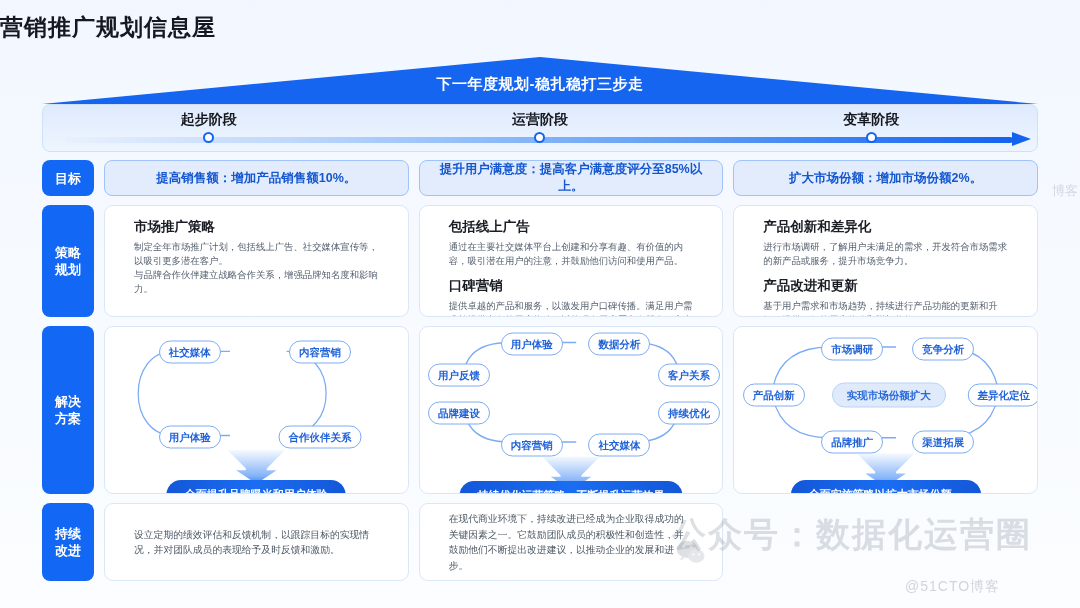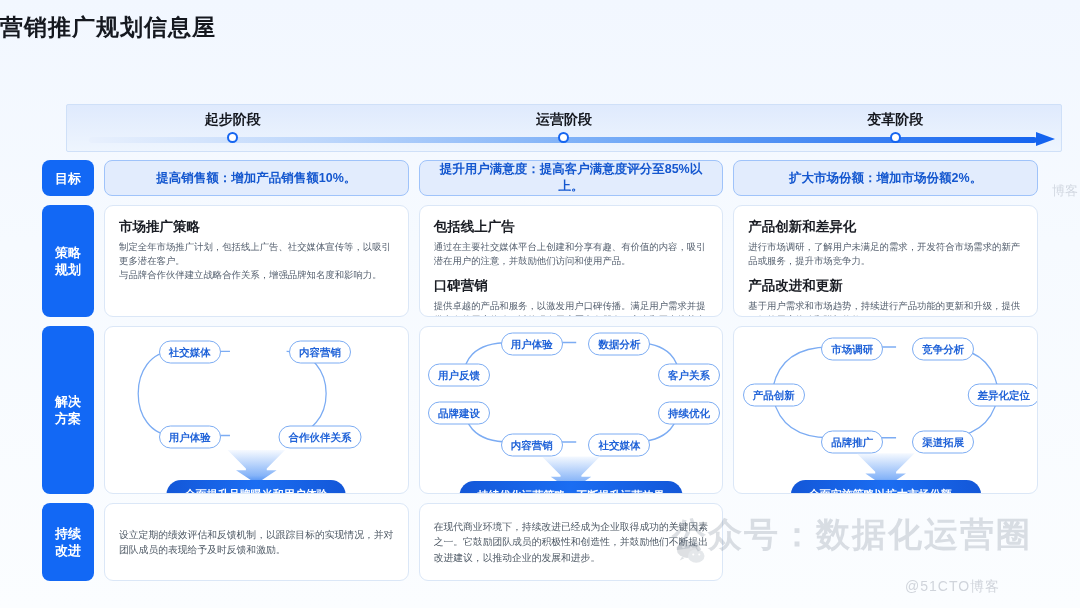--- a/index.html
+++ b/index.html
@@ -37,22 +37,21 @@
     text-align: center;
     font-size: 15px; font-weight: bold; color: #ffffff;
     letter-spacing: .5px;
   }
 
   
   .phasebar {
     position: absolute; left: 42px; top: 104px; width: 996px; height: 48px;
     background: linear-gradient(180deg,#dfeafd 0%, #eef5fe 100%);
     border: 1px solid #cfe0f8;
-    border-radius: 2px;
-    margin-left: 24px;
+    border-radius: 8px;
   }
   .phase-labels {
     position: absolute; left: 0; top: 6px; width: 100%;
     display: flex;
   }
   .phase-labels > div {
     flex: 1; text-align: center;
     font-size: 14px; font-weight: bold; color: #15181f;
   }
   .arrow-track {
@@ -103,21 +102,21 @@
     display: flex; align-items: center; justify-content: center;
     font-size: 12.5px; font-weight: bold; color: #1457cf;
     text-align: center; padding: 0 12px;
   }
 
   
   .card {
     background: #ffffff;
     border: 1px solid #dbe7f7;
     border-radius: 9px;
-    padding: 12px 14px;
+    padding: 12px 29px;
     overflow: hidden;
   }
   .card h3 {
     font-size: 13.5px; font-weight: bold; color: #1a1d24;
     margin-bottom: 4px;
   }
   .card h3:not(:first-child) { margin-top: 9px; }
   .card p {
     font-size: 9.4px; line-height: 14px; color: #55606f;
   }
@@ -188,20 +187,24 @@
     pointer-events: none;
   }
 </style>
 </head>
 <body>
 
 <div id="page">
 
   <div class="title">营销推广规划信息屋</div>
 
+  <div class="roof-wrap">
+    <div class="roof"></div>
+    <div class="roof-label">下一年度规划-稳扎稳打三步走</div>
+  </div>
 
   <div class="phasebar">
     <div class="phase-labels">
       <div>起步阶段</div>
       <div>运营阶段</div>
       <div>变革阶段</div>
     </div>
     <div class="arrow-track">
       <div class="arrow-body"></div>
       <div class="arrow-head"></div>
@@ -304,20 +307,21 @@
           <path d="M140 18 H166" stroke="#7cacf3" stroke-width="1.3" fill="none"></path>
           <path d="M140 100 H166" stroke="#7cacf3" stroke-width="1.3" fill="none"></path>
           <path d="M98 18 C56 18, 44 38, 40 54" stroke="#7cacf3" stroke-width="1.3" fill="none"></path>
           <path d="M98 100 C56 100, 44 80, 40 64" stroke="#7cacf3" stroke-width="1.3" fill="none"></path>
           <path d="M212 18 C254 18, 266 38, 270 54" stroke="#7cacf3" stroke-width="1.3" fill="none"></path>
           <path d="M212 100 C254 100, 266 80, 270 64" stroke="#7cacf3" stroke-width="1.3" fill="none"></path>
         </svg>
         <div class="node" style="left:39%; top:13%">市场调研</div>
         <div class="node" style="left:69%; top:13%">竞争分析</div>
         <div class="node" style="left:13%; top:41%">产品创新</div>
+        <div class="node center" style="left:51%; top:41%">实现市场份额扩大</div>
         <div class="node" style="left:89%; top:41%">差异化定位</div>
         <div class="node" style="left:39%; top:69%">品牌推广</div>
         <div class="node" style="left:69%; top:69%">渠道拓展</div>
         <div class="funnel" style="top:76%"></div>
         <div class="banner" style="top:92%">全面实施策略以扩大市场份额。</div>
       </div>
     </div>
 
     <div class="rowlabel">
       <span>持续</span>

